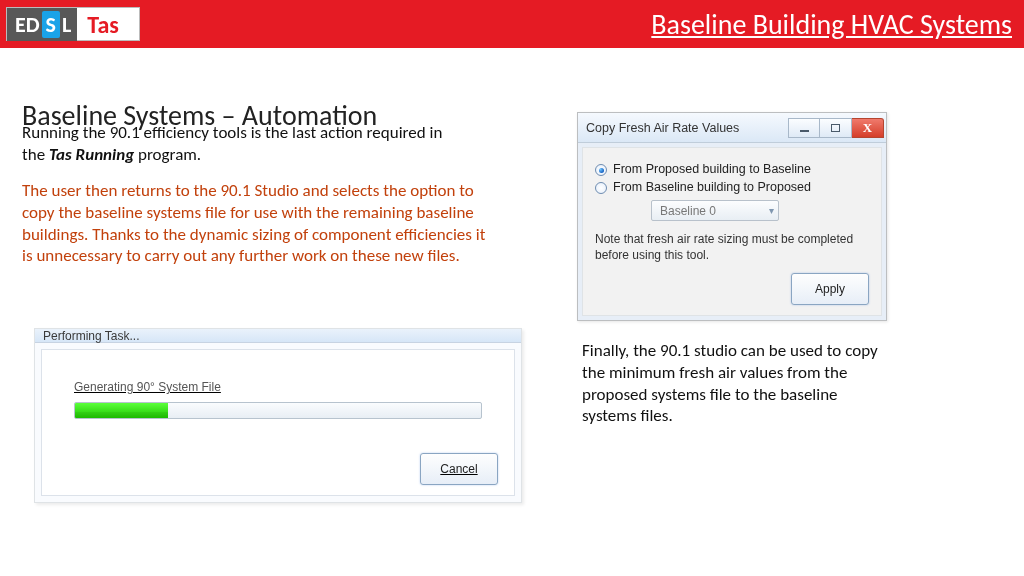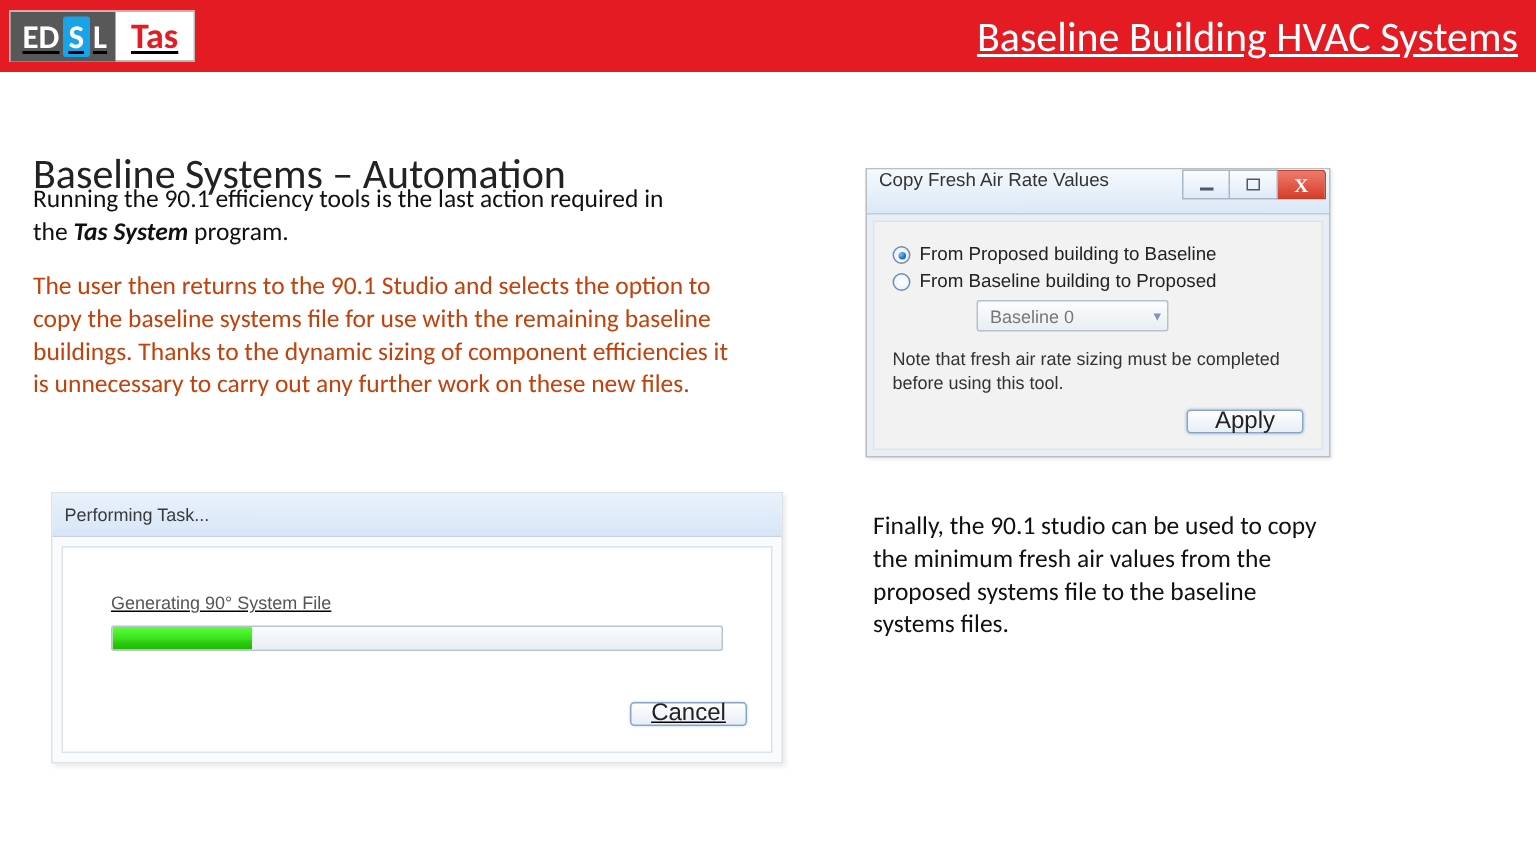--- a/index.html
+++ b/index.html
@@ -1,44 +1,44 @@
 <!DOCTYPE html>
 <html><head>
 <meta charset="utf-8">
 <style>
   * { box-sizing: border-box; margin: 0; padding: 0; }
   html, body { width: 1024px; height: 576px; font-family: Calibri, "Segoe UI", Arial, sans-serif; background: #fff; overflow: hidden; }
   .topbar { height: 48px; background: #e51b24; display: flex; align-items: center; padding: 0 12px 0 6px; }
-  .logo { display: flex; align-items: center; background: #fff; border: 1px solid #bbb; height: 34px; padding: 0 0 0 0; text-decoration: underline; }
+  .logo { display: flex; align-items: center; background: #fff; border: 1px solid #bbb; height: 34px; padding: 0 10px 0 0; }
   .logo-edsl { background: #585858; color: #fff; font-weight: 800; font-size: 22px; padding: 3px 6px 3px 8px; letter-spacing: 0; display: flex; align-items: center; }
   .logo-edsl .l1 { color:#fff; }
   .logo-edsl .s { background:#1aa3e8; color:#fff; padding: 0 4px; margin: 0 2px; border-radius:2px;}
   .logo-tas { color:#e51b24; font-weight:800; font-size:24px; padding: 0 10px 0 10px; }
   .topbar-spacer { flex:1; }
   .topbar-title { color:#fff; font-size: 28px; font-weight: 400; text-decoration: underline; }
   .page { position: relative; height: calc(576px - 48px); }
   .heading { position:absolute; left: 22px; top: 34px; font-size: 28px; color: #222; font-weight: 400; margin-top: 16px; }
   .para1 { position:absolute; left: 22px; top: 74px; width: 445px; font-size: 17px; line-height: 1.28; color:#111; }
   .para2 { position:absolute; left: 22px; top: 132px; width: 470px; font-size: 17px; line-height: 1.28; color:#c2410c; }
   .para3 { position:absolute; left: 582px; top: 292px; width: 300px; font-size: 17px; line-height: 1.28; color:#111; }
   .bold { font-weight:700; font-style: italic; }
 
   
   .dlg1-wrap { position:absolute; left:34px; top:280px; width: 488px; border:1px solid #dfe3e6; background:#f9fbfe; box-shadow: 2px 2px 3px rgba(0,0,0,.08); }
-  .dlg1-title { height: 29px; background: linear-gradient(#eaf2fb,#d6e6f7); border-bottom: 1px solid #c7d3e2; display:flex; align-items:center; padding: 0 8px; font-size: 12px; color:#3a3a3a; font-family: "Segoe UI", Tahoma, sans-serif;}
+  .dlg1-title { height: 14px; background: linear-gradient(#eaf2fb,#d6e6f7); border-bottom: 1px solid #c7d3e2; display:flex; align-items:center; padding: 0 8px; font-size: 12px; color:#3a3a3a; font-family: "Segoe UI", Tahoma, sans-serif;}
   .dlg1-body { background:#fff; border:1px solid #dce2ea; margin:6px; padding: 20px 16px 10px 16px; min-height: 138px; position:relative;text-decoration:underline; }
   .dlg1-msg { font-size: 12px; color:#555; font-family:"Segoe UI", Tahoma, sans-serif; margin: 10px 0 8px 16px;}
   .progress { height: 17px; border:1px solid #b7c3ce; border-radius:2px; background: linear-gradient(#fafcfe,#e8eef4); margin: 0 16px; overflow:hidden; position:relative;}
   .progress-fill { position:absolute; left:0; top:0; bottom:0; width:23%; background: linear-gradient(#5bff3b,#1ec600); box-shadow: inset 0 -6px 0 rgba(0,0,0,.06);}
   .dlg1-btnrow { display:flex; justify-content:flex-end; margin-top: 34px; }
-  .win-btn { min-width: 78px; height: 16px; border:1px solid #8aa5c2; border-radius:3px; background: linear-gradient(#fefefe,#e7eef7); font-size:16px; font-family:"Segoe UI", Tahoma, sans-serif; color:#222; display:flex; align-items:center; justify-content:center; box-shadow: 0 0 2px rgba(70,130,220,.4); text-align: right;}
+  .win-btn { min-width: 78px; height: 32px; border:1px solid #8aa5c2; border-radius:3px; background: linear-gradient(#fefefe,#e7eef7); font-size:12px; font-family:"Segoe UI", Tahoma, sans-serif; color:#222; display:flex; align-items:center; justify-content:center; box-shadow: 0 0 2px rgba(70,130,220,.4); text-align: right;}
 
   
   .dlg2-wrap { position:absolute; left: 577px; top: 64px; width: 310px; border:1px solid #bcbec0; background:#e7eef7; box-shadow: 1px 1px 3px rgba(0,0,0,.1);}
-  .dlg2-titlebar { height: 30px; background: linear-gradient(#f5f9fe,#dbe8f6); border-bottom:1px solid #c0cdda; display:flex; padding: 0 0 0 8px;}
+  .dlg2-titlebar { height: 30px; background: linear-gradient(#f5f9fe,#dbe8f6); border-bottom:1px solid #c0cdda; display:flex; align-items:center; padding: 0 0 0 8px;}
   .dlg2-title { flex:1; font-size: 12.5px; color:#333; font-family:"Segoe UI", Tahoma, sans-serif;}
   .winctrl { display:flex; gap:0; padding-right:2px; }
   .wbtn { width:32px; height:20px; border:1px solid #a8b8c9; display:flex; align-items:center; justify-content:center; background: linear-gradient(#fbfdff,#dfeaf6); font-size:11px; font-family:"Segoe UI"; color:#4a5a6a;}
   .wbtn:not(:first-child){ border-left:none; }
   .wbtn.min span{ width:9px; height:2px; background:#4a5a6a; margin-top:6px;}
   .wbtn.max span{ width:9px; height:8px; border:1.5px solid #4a5a6a;}
   .wbtn.close{ background: linear-gradient(#f07a6c,#d53e2a); border-color:#b5452f; border-top-right-radius:3px;}
   .wbtn.close span{ color:#fff; font-weight:700; font-size:13px; line-height:1;}
   .dlg2-body { background:#f2f2f2; border:1px solid #dfe3e6; margin:4px; padding: 10px 12px 10px 12px; font-family:"Segoe UI", Tahoma, sans-serif;}
   .radio-row { display:flex; align-items:flex-end; font-size:12.5px; color:#222; margin: 4px 0; gap:6px;}
@@ -63,21 +63,21 @@
   </div>
   <div class="topbar-spacer"></div>
   <div class="topbar-title">Baseline Building HVAC Systems</div>
 </div>
 
 <div class="page">
 
   <div class="heading">Baseline Systems – Automation</div>
 
   <p class="para1">
-    <span>Running the 90.1 efficiency tools is the last action required in the </span><span class="bold">Tas System</span><span> program.</span>
+    <span>Running the 90.1 efficiency tools is the last action required in the </span><span class="bold">Tas Running</span><span> program.</span>
   </p>
 
   <p class="para2">The user then returns to the 90.1 Studio and selects the option to copy the baseline systems file for use with the remaining baseline buildings. Thanks to the dynamic sizing of component efficiencies it is unnecessary to carry out any further work on these new files.</p>
 
   <p class="para3">Finally, the 90.1 studio can be used to copy the minimum fresh air values from the proposed systems file to the baseline systems files.</p>
 
   <div class="dlg1-wrap">
     <div class="dlg1-title">
       <span>Performing Task...</span>
     </div>

